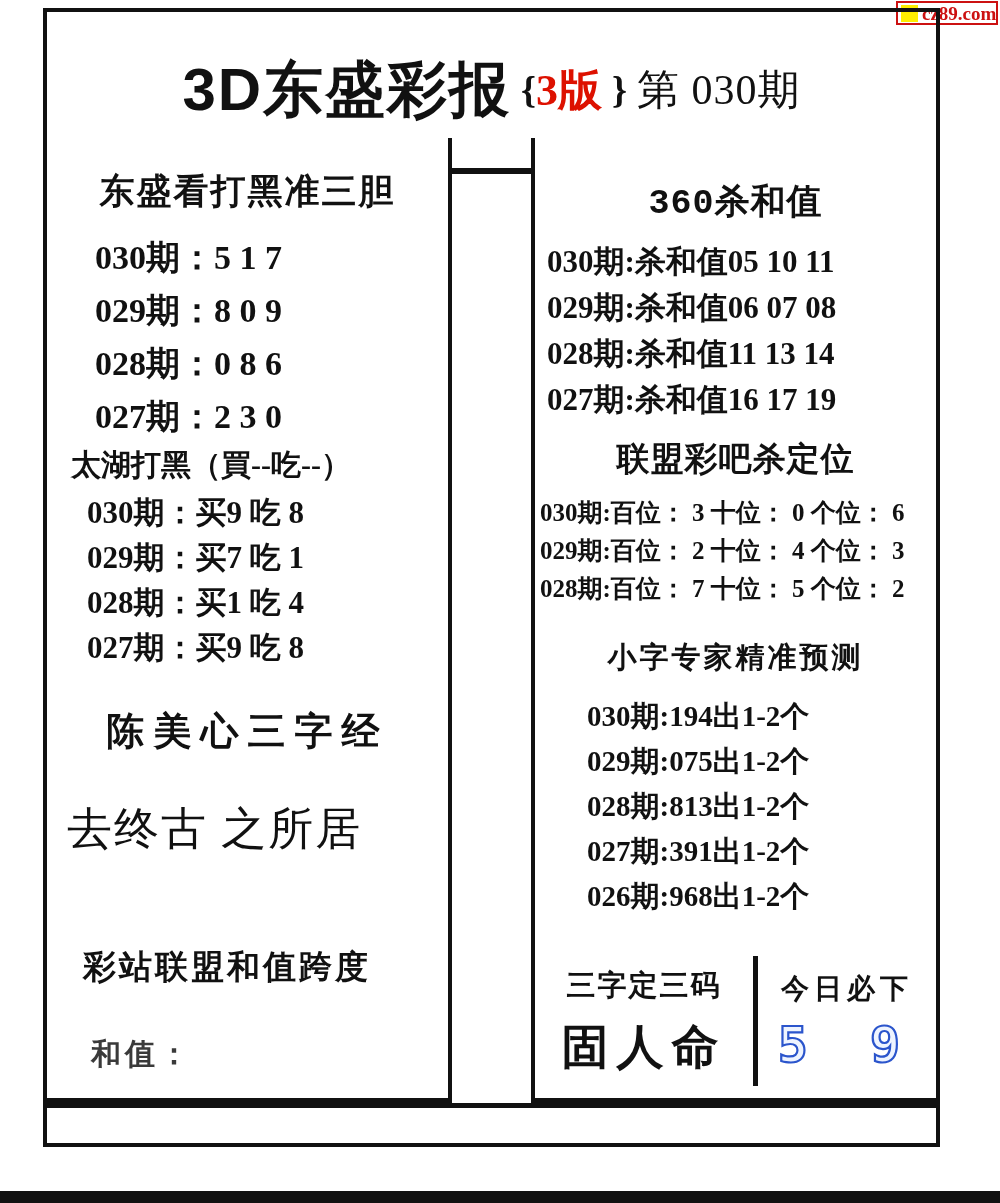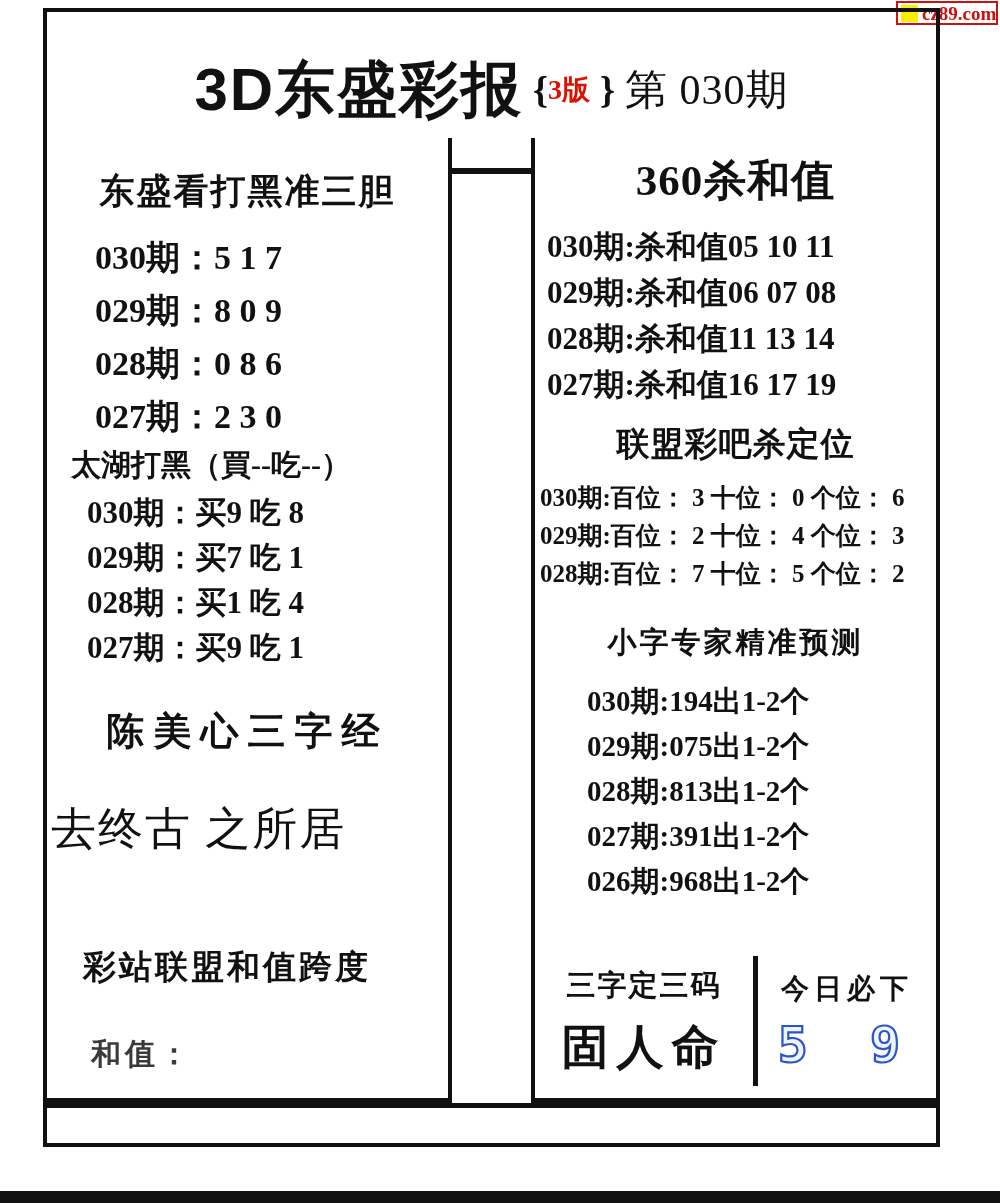--- a/index.html
+++ b/index.html
@@ -16,42 +16,42 @@
   .badge .sq{width:17px;height:17px;background:#ffee00;flex:0 0 auto;}
   .badge .txt{color:#cc1111;font-size:19px;font-weight:700;line-height:1;}
   
   .titlebox{
     position:absolute;left:43px;top:8px;width:897px;height:166px;box-sizing:border-box;
     border:4px solid #111;border-bottom:6px solid #111;
     display:flex;align-items:center;justify-content:center;
   }
   .title-main{font-family:"Liberation Sans","DejaVu Sans",sans-serif;font-size:60px;font-weight:900;letter-spacing:2px;}
   .title-brace{font-size:38px;font-weight:900;margin-left:10px;}
-  .title-ed{font-size:28px;font-weight:900;color:#dd1100;}
+  .title-ed{font-size:44px;font-weight:900;color:#dd1100;}
   .title-issue{font-size:42px;font-weight:400;margin-left:10px;letter-spacing:1px;}
   
   .col{
     position:absolute;top:138px;height:965px;box-sizing:border-box;
     border-left:4px solid #111;border-right:4px solid #111;border-bottom:5px solid #111;background:#fff;
   }
   .col-left{left:43px;width:409px;}
   .col-right{left:531px;width:409px;}
   .hdr{font-weight:900;text-align:center;}
   
   .l-h1{font-size:35px;letter-spacing:2px;margin-top:30px;}
   .l-rows1{margin-top:16px;padding-left:48px;font-size:34px;font-weight:700;line-height:53px;}
   .l-h2{font-size:30px;font-weight:900;padding-left:24px;margin-top:2px;}
   .l-rows2{margin-top:4px;padding-left:40px;font-size:31px;font-weight:700;line-height:45px;}
   .l-h3{font-size:38px;letter-spacing:9px;margin-top:36px;}
-  .l-poem{font-size:45px;font-weight:400;margin-top:42px;padding-left:4px;letter-spacing:2px;}
+  .l-poem{font-size:45px;font-weight:400;margin-top:42px;padding-left:20px;letter-spacing:2px;}
   .l-h4{font-size:33px;font-weight:900;letter-spacing:3px;padding-left:36px;margin-top:86px;}
   .l-hezhi{font-size:30px;font-weight:600;color:#3a3a3a;padding-left:44px;margin-top:44px;letter-spacing:4px;}
   .l-vals{font-size:37px;font-weight:900;padding-left:88px;margin-top:30px;letter-spacing:2px;}
   
-  .r-h1{font-family:Liberation Serif, serif;font-size:43px;margin-top:14px;letter-spacing:1px;}
+  .r-h1{font-family:Liberation Mono, monospace;font-size:35px;margin-top:40px;letter-spacing:1px;}
   .r-rows1{margin-top:14px;padding-left:12px;font-size:31px;font-weight:900;line-height:46px;}
   .r-h2{font-size:33px;margin-top:14px;letter-spacing:1px;}
   .r-rows2{margin-top:12px;padding-left:5px;font-size:25px;font-weight:800;line-height:38px;}
   .r-h3{font-size:29px;font-weight:700;margin-top:30px;letter-spacing:3px;}
   .r-rows3{margin-top:16px;padding-left:52px;font-size:29px;font-weight:800;line-height:45px;}
   .r-bottom{
     position:absolute;left:0;bottom:6px;width:100%;height:140px;
     display:flex;align-items:stretch;
   }
   .r-bl{flex:0 0 218px;display:flex;flex-direction:column;align-items:center;justify-content:center;}
@@ -98,21 +98,21 @@
       <div>030期：5 1 7</div>
       <div>029期：8 0 9</div>
       <div>028期：0 8 6</div>
       <div>027期：2 3 0</div>
     </div>
     <div class="l-h2">太湖打黑（買--吃--）</div>
     <div class="l-rows2">
       <div>030期：买9 吃 8</div>
       <div>029期：买7 吃 1</div>
       <div>028期：买1 吃 4</div>
-      <div>027期：买9 吃 1</div>
+      <div>027期：买9 吃 8</div>
     </div>
     <div class="hdr l-h3">陈美心三字经</div>
     <div class="l-poem">去终古  之所居</div>
     <div class="l-h4">彩站联盟和值跨度</div>
     <div class="l-hezhi">和值：</div>
     <div class="l-vals">12 13 15</div>
   </div>
 
   <div class="col col-right">
     <div class="hdr r-h1">360杀和值</div>

